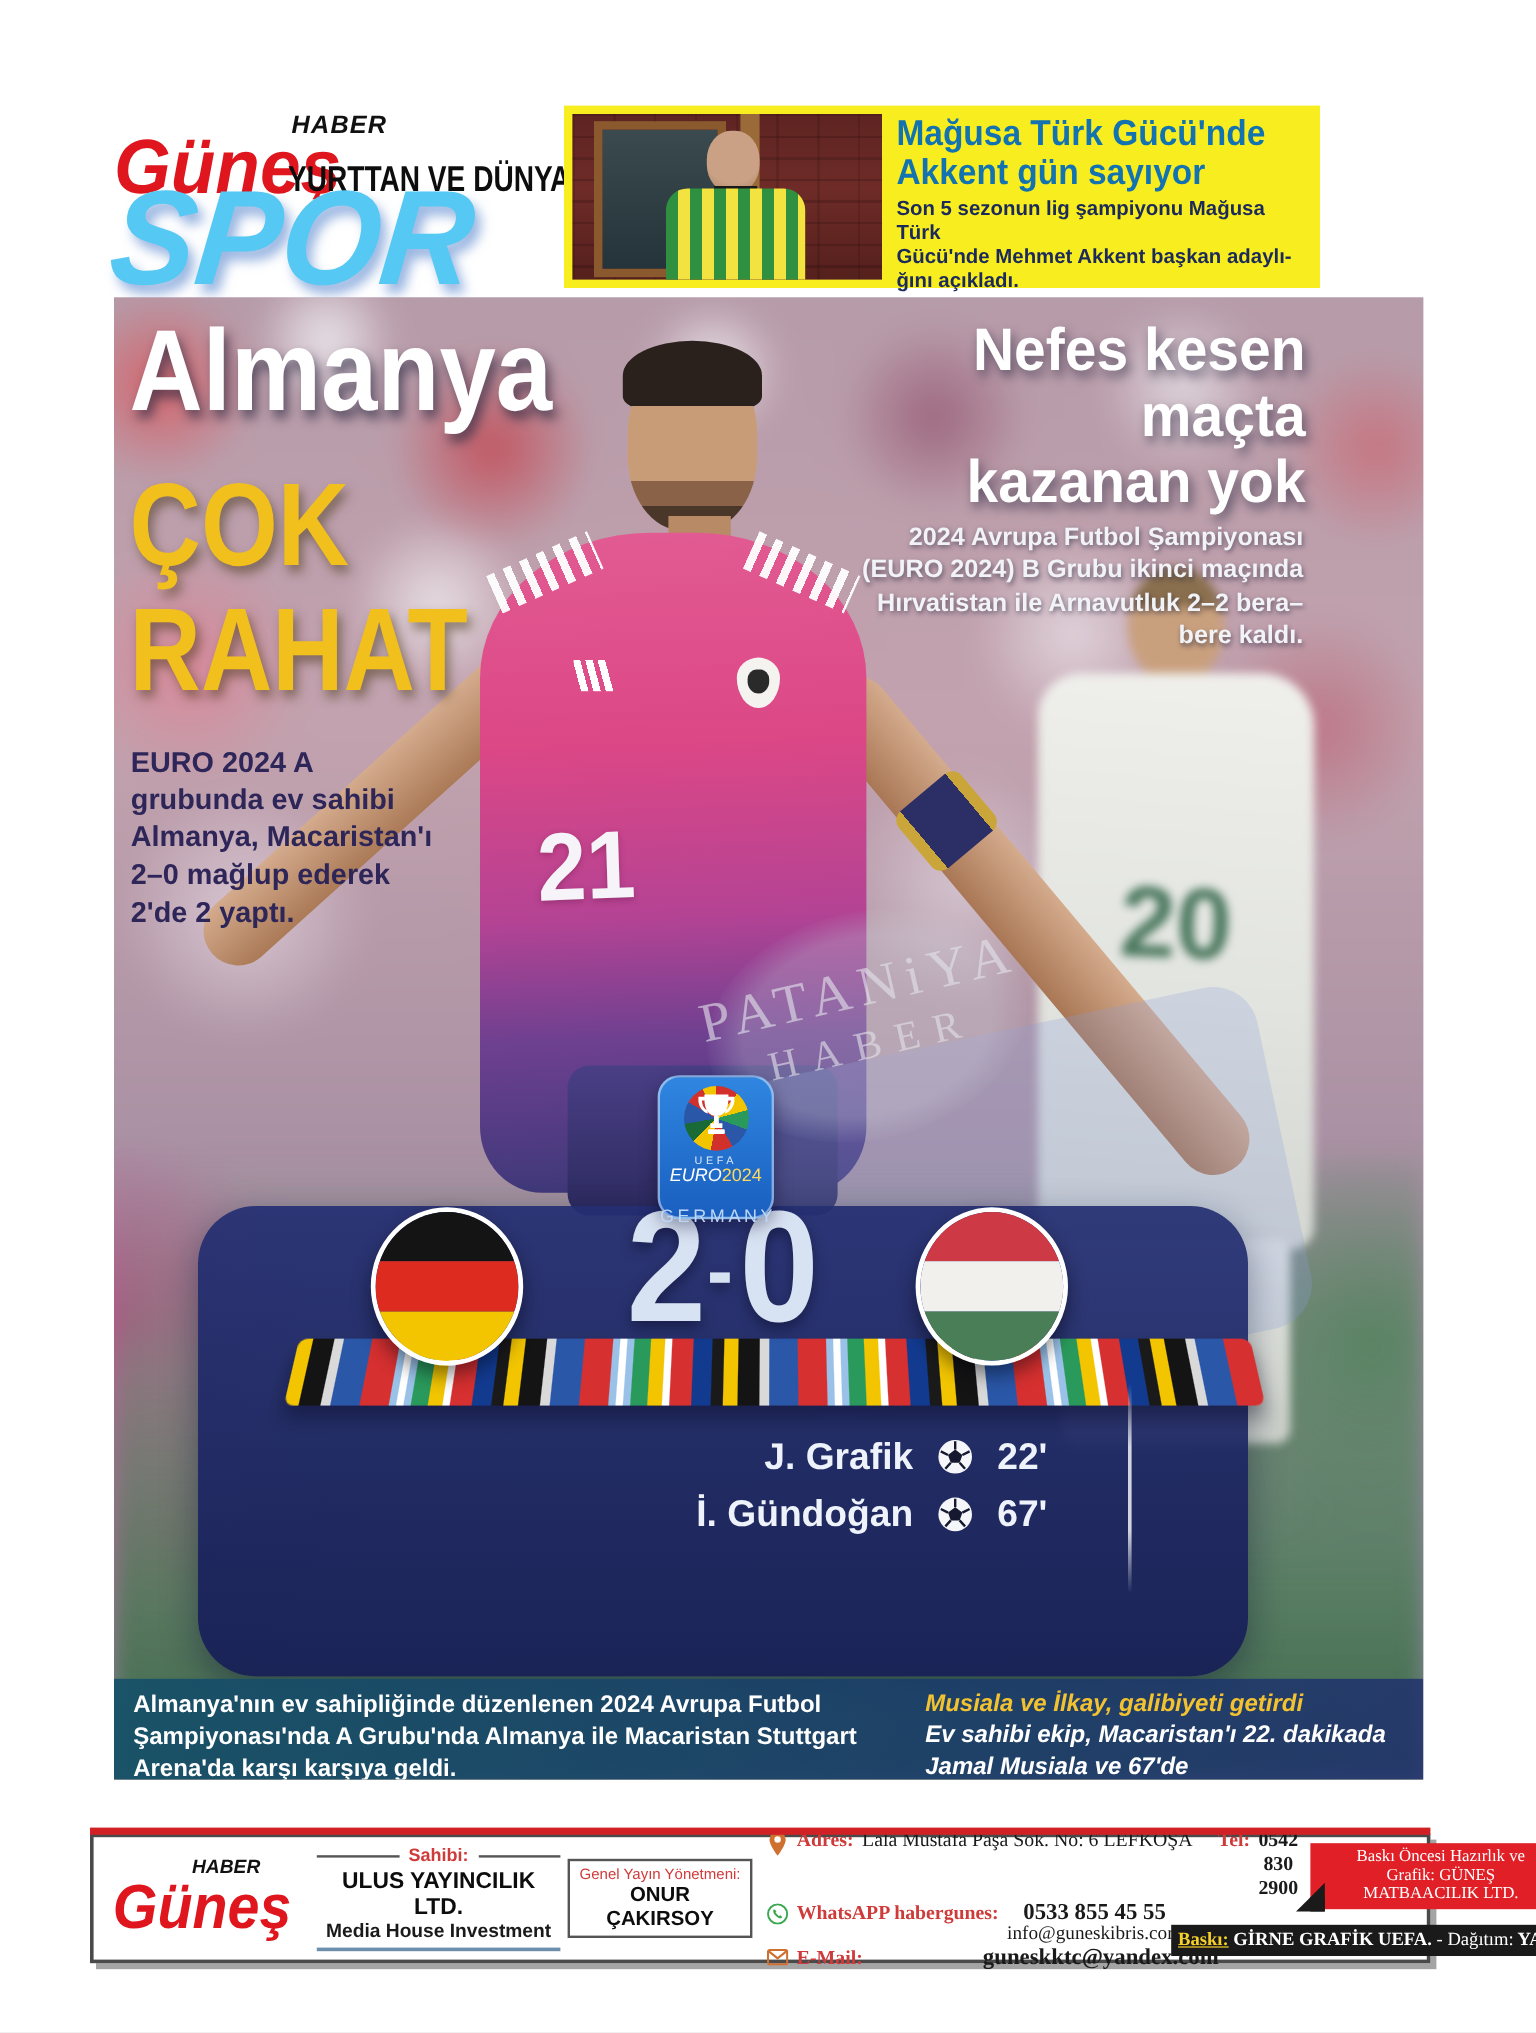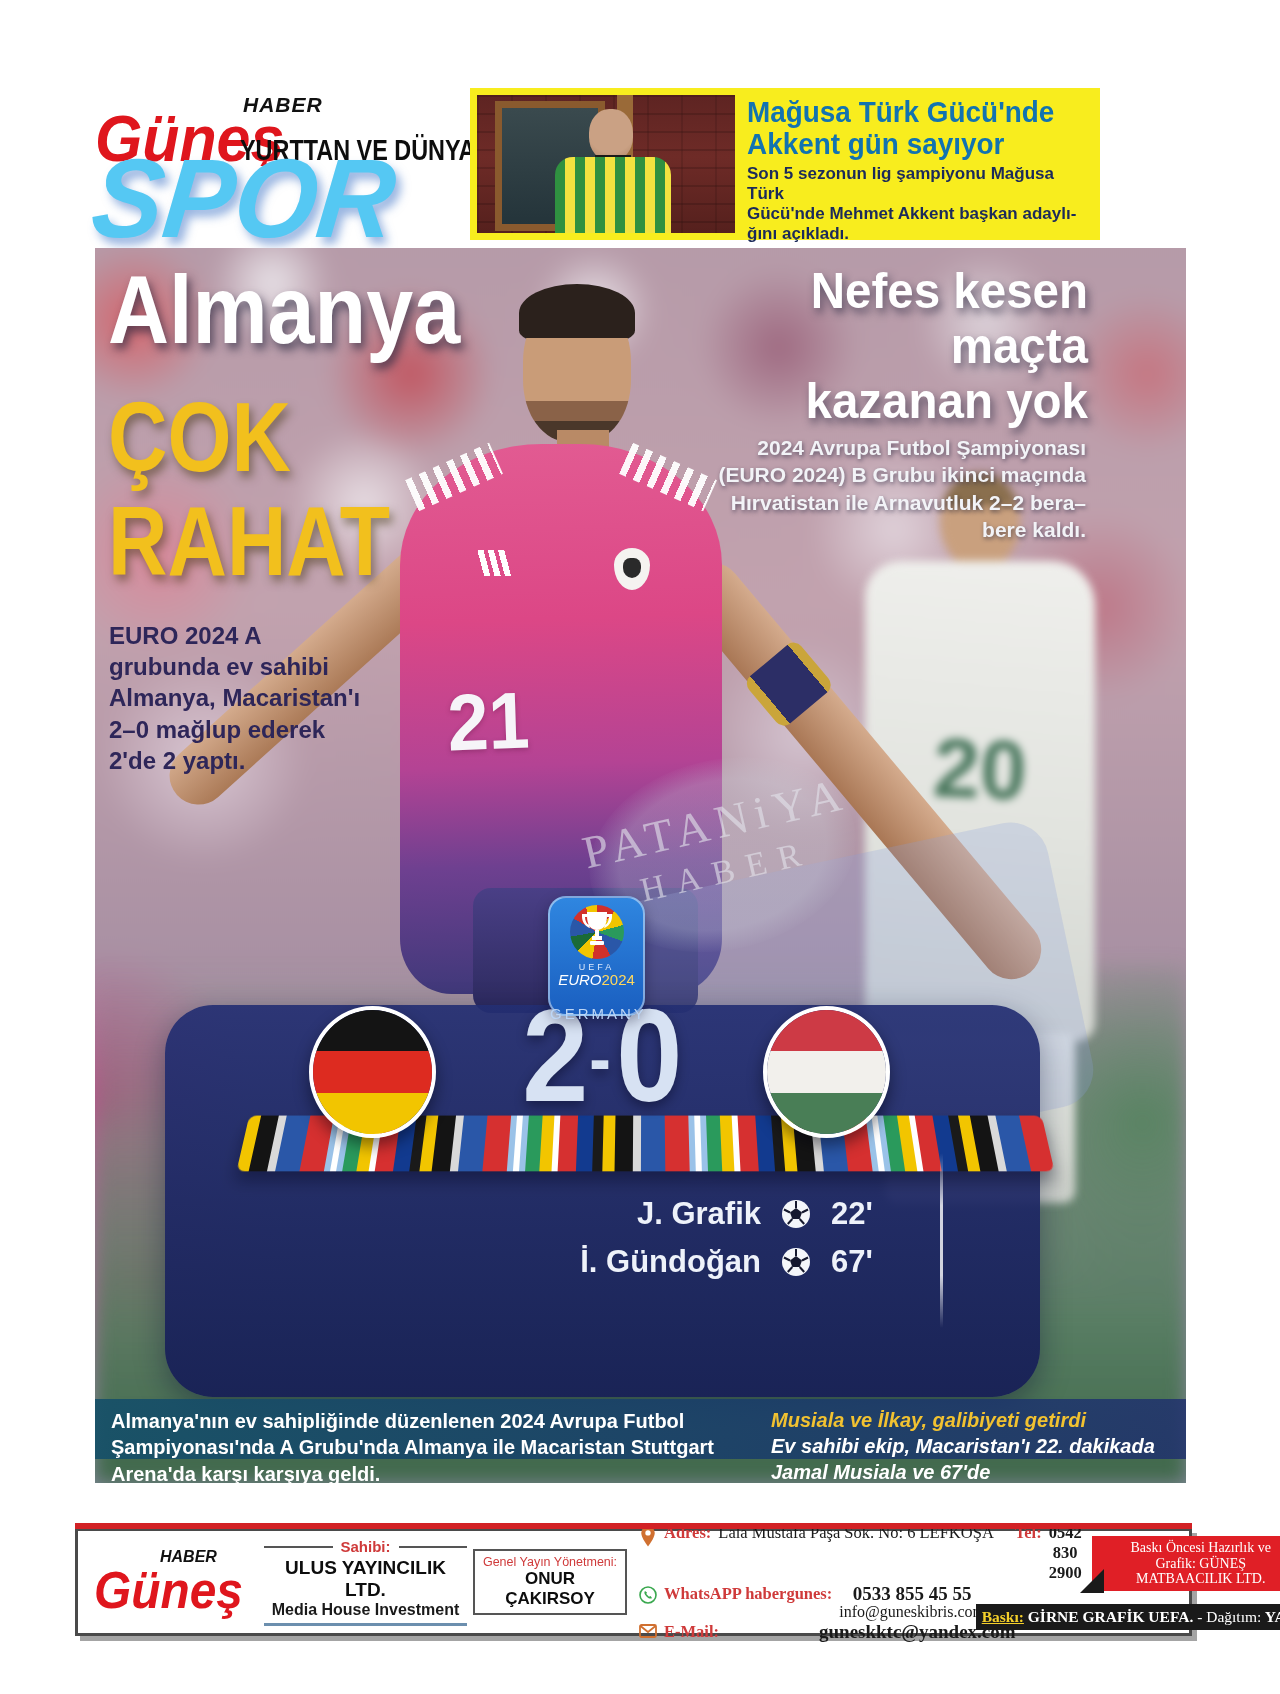--- a/index.html
+++ b/index.html
@@ -135,21 +135,21 @@
     transform:scaleX(.88); transform-origin:left; text-shadow:4px 6px 10px rgba(35,35,60,.65); }
   .hl-yellow { position:absolute; left:13px; top:138px; z-index:9; font-size:98px; font-weight:bold; color:#f2c01d; line-height:1.06;
     transform:scaleX(.84); transform-origin:left; text-shadow:4px 6px 10px rgba(60,45,10,.5); white-space:pre-line; }
   .deck { position:absolute; left:14px; top:372px; width:262px; z-index:9; font-size:24px; font-weight:bold; color:#2e2659; line-height:1.3; }
   .hl2 { position:absolute; right:98px; top:16px; width:430px; z-index:9; text-align:right; font-size:50px; font-weight:bold;
     color:#fff; line-height:1.1; transform:scaleX(.95); transform-origin:right; text-shadow:3px 5px 9px rgba(35,35,60,.6); white-space:pre-line; }
   .hl2-sub { position:absolute; right:100px; top:186px; width:400px; z-index:9; text-align:right; font-size:21px; font-weight:bold;
     color:#f2f3f7; line-height:1.3; text-shadow:1px 2px 4px rgba(35,35,60,.6); white-space:pre-line; }
 
   
-  .strip { position:absolute; left:0; top:1151px; width:100%; height:60px; z-index:10;
+  .strip { position:absolute; left:0; top:1151px; width:100%; height:84px; z-index:10;
     background:linear-gradient(90deg, rgba(22,80,104,.93) 0%, rgba(24,62,106,.88) 55%, rgba(30,46,110,.82) 100%); }
   .strip-left { position:absolute; left:16px; top:9px; width:648px; font-size:20px; font-weight:bold; color:#fff; line-height:1.32; white-space:pre-line; }
   .strip-right { position:absolute; left:676px; top:9px; width:410px;font-style:italic; }
   .strip-right-title { font-size:20px; font-weight:bold; color:#f2c230; line-height:1.25; }
   .strip-right-body { font-size:20px; font-weight:bold; color:#fff; line-height:1.3; white-space:pre-line; }
 
   
   .footer { position:absolute; left:75px; top:1528px; width:1117px; height:108px; background:#fff;
     border:3px solid #4a4a4a; box-shadow:5px 5px 0 rgba(90,90,90,.55); display:flex; align-items:center; }
   .footer::before { content:""; position:absolute; left:-3px; top:-8px; width:1117px; height:6px; background:#d22125; }

